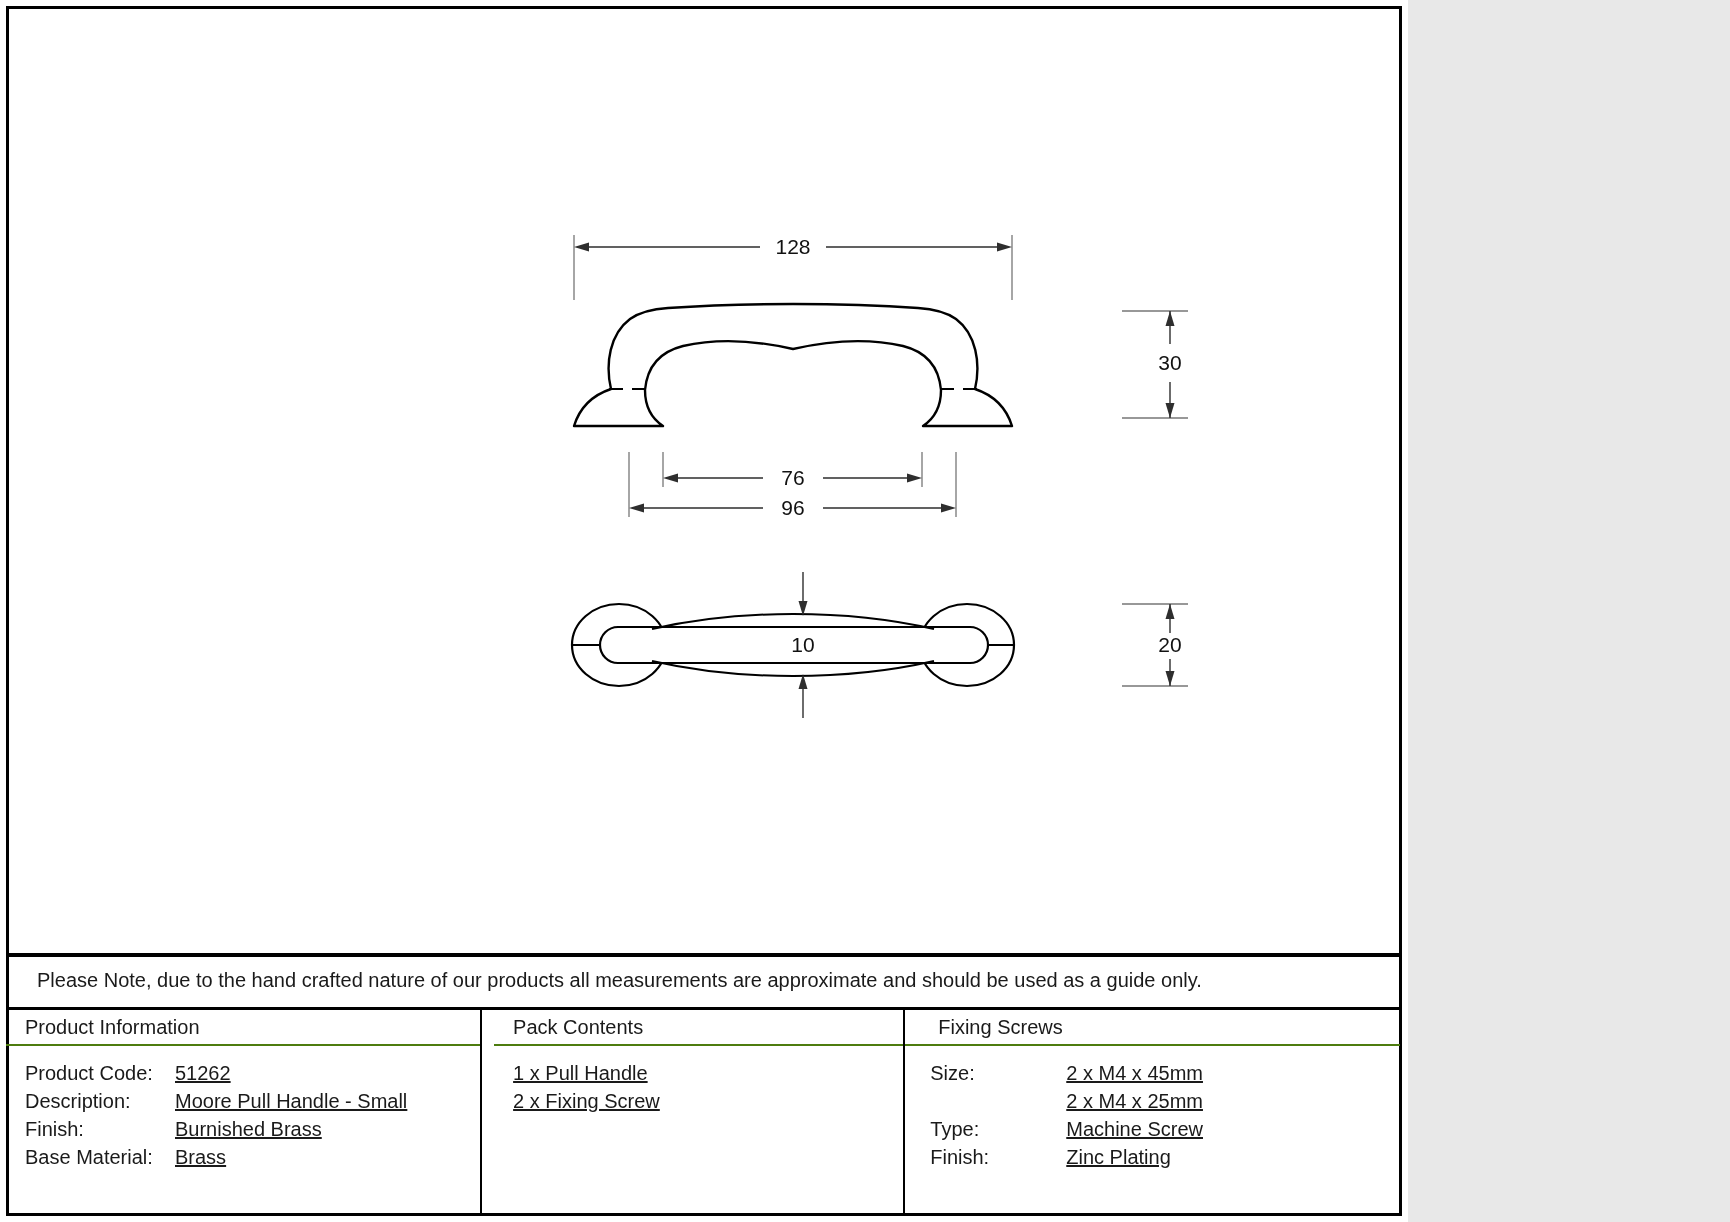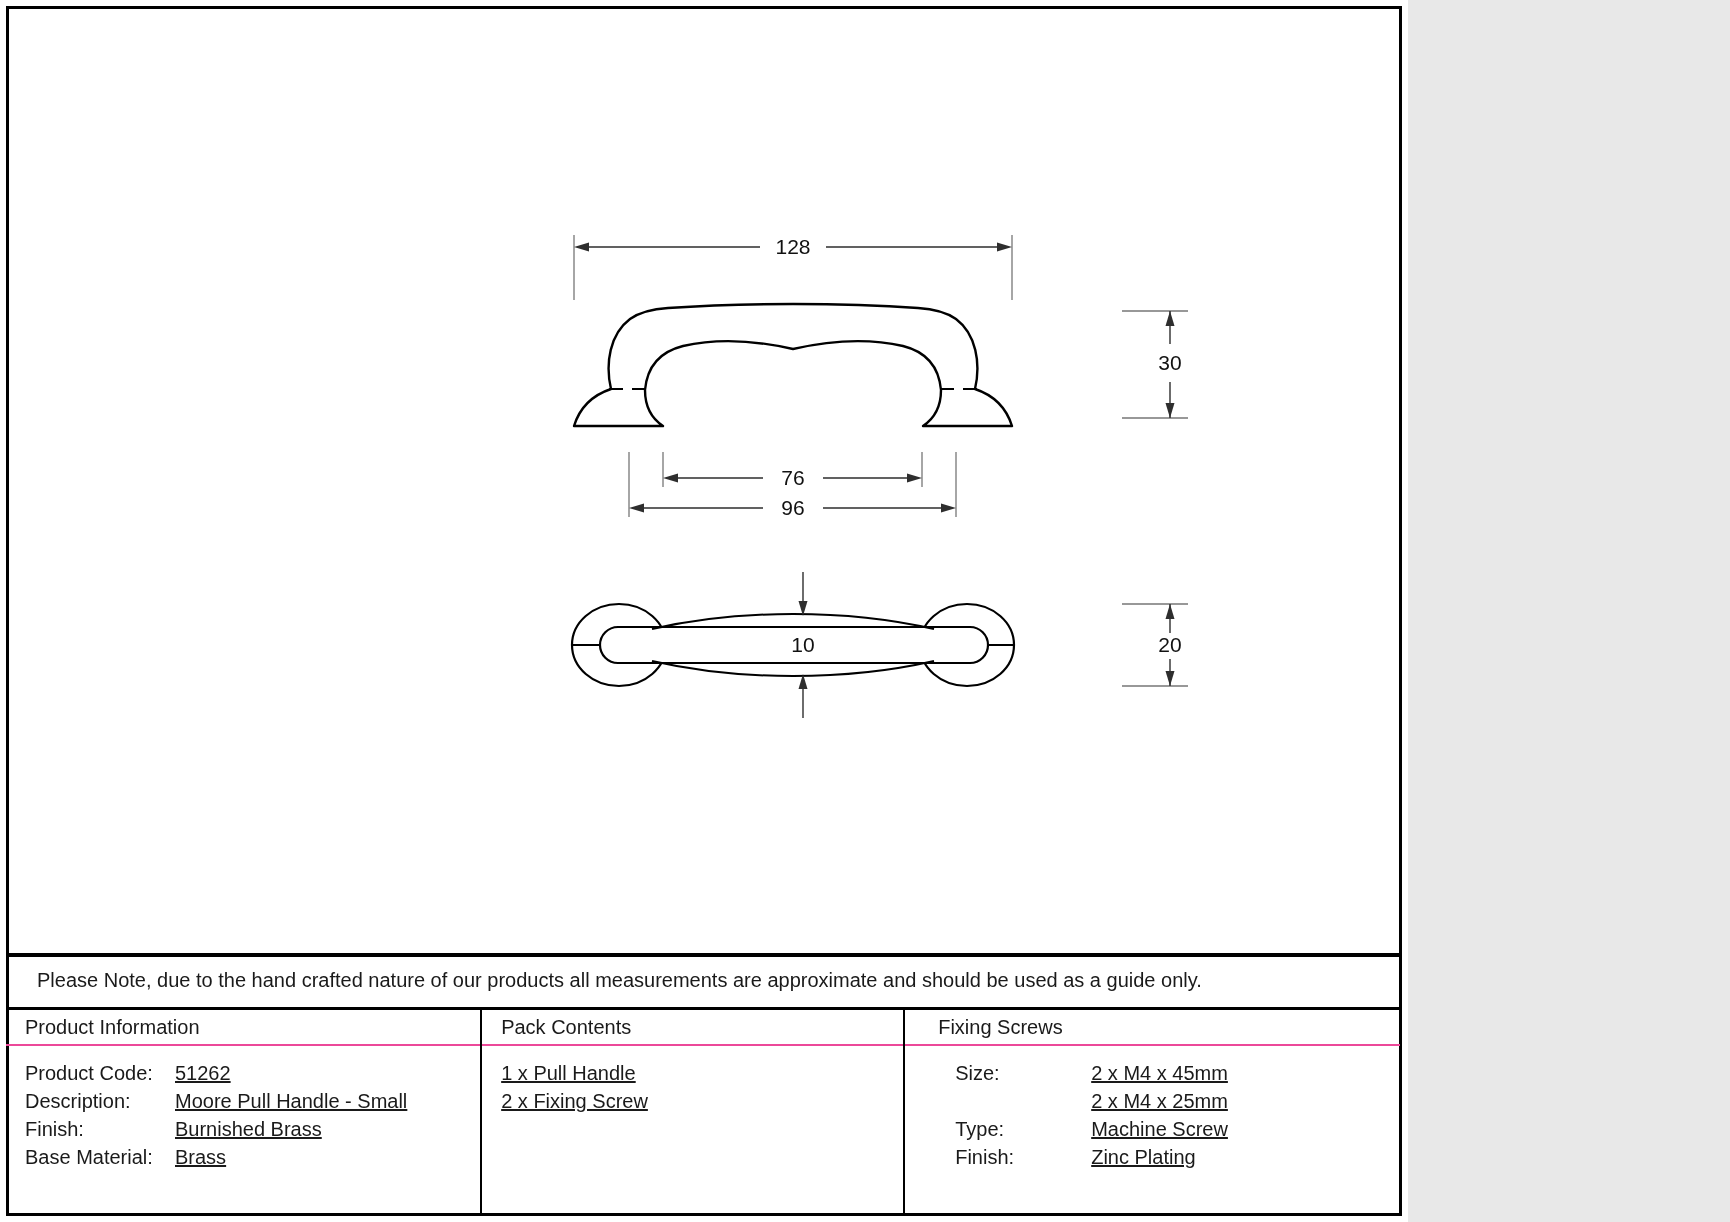--- a/index.html
+++ b/index.html
@@ -20,31 +20,31 @@
     font-size:20px;
   }
   .info-table {
     position:absolute; left:6px; right:6px; top:1007px; bottom:6px;
     border-top:3px solid #000;
     display:flex; box-sizing:border-box;
   }
   .col { box-sizing:border-box; border-right:2px solid #000; position:relative; }
   .col:last-child { border-right:none; }
   .col-1 { width:484px; }
-  .col-2 { width:430px; }
+  .col-2 { width:430px;padding-left:12px; }
   .col-3 { width:505px; }
   .col-4 { flex:1; }
   .hdr {
-    height:36px; border-bottom:2px solid #ec4899; box-sizing:border-box;
+    height:36px; border-bottom:2px solid #4d7c0f; box-sizing:border-box;
     display:flex; align-items:center; font-size:20px; padding-left:19px;
   }
   .col-3 .hdr { padding-left:33px; }
   .cbody { padding-top:13px; font-size:20px;text-decoration:underline; }
   .trow { height:28px; line-height:28px; padding-left:19px; white-space:nowrap; }
-  .col-3 .trow { padding-left:50px; }
+  .col-3 .trow { padding-left:25px; }
   .tlabel { display:inline-block; width:150px; }
   .col-3 .tlabel { width:136px; }
 
   
   .logo { position:absolute; left:36px; top:58px; width:300px; height:140px; }
   .logo-word {
     position:absolute; left:0; top:24px;
     font-family:"Liberation Serif", serif; font-weight:bold;
     font-size:96px; line-height:1; letter-spacing:-3px; color:#be185d;
   }

